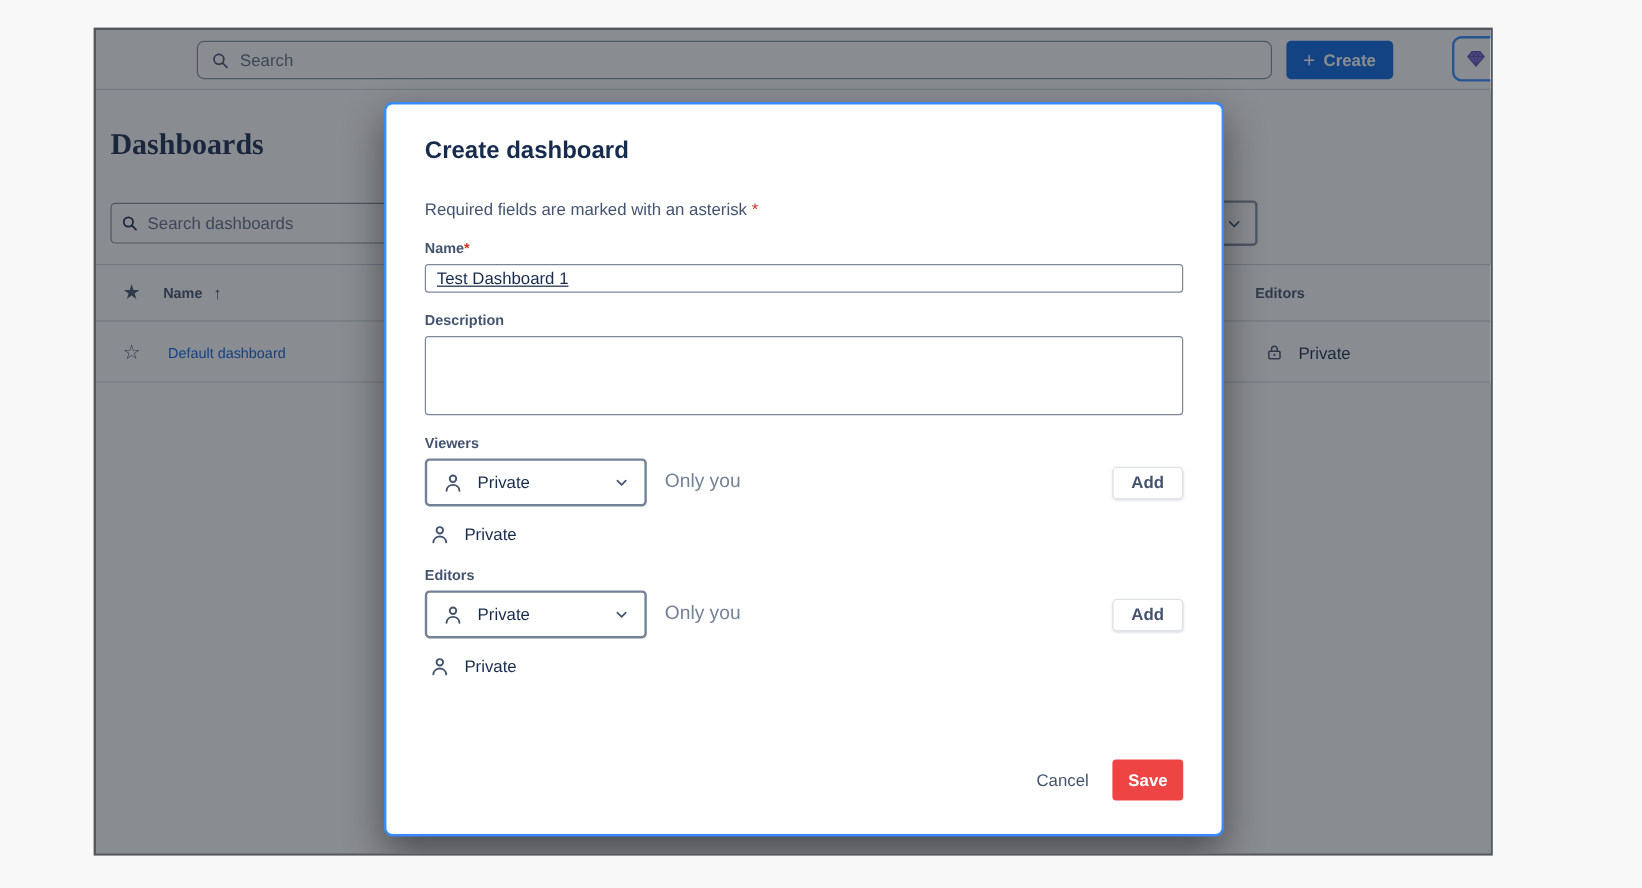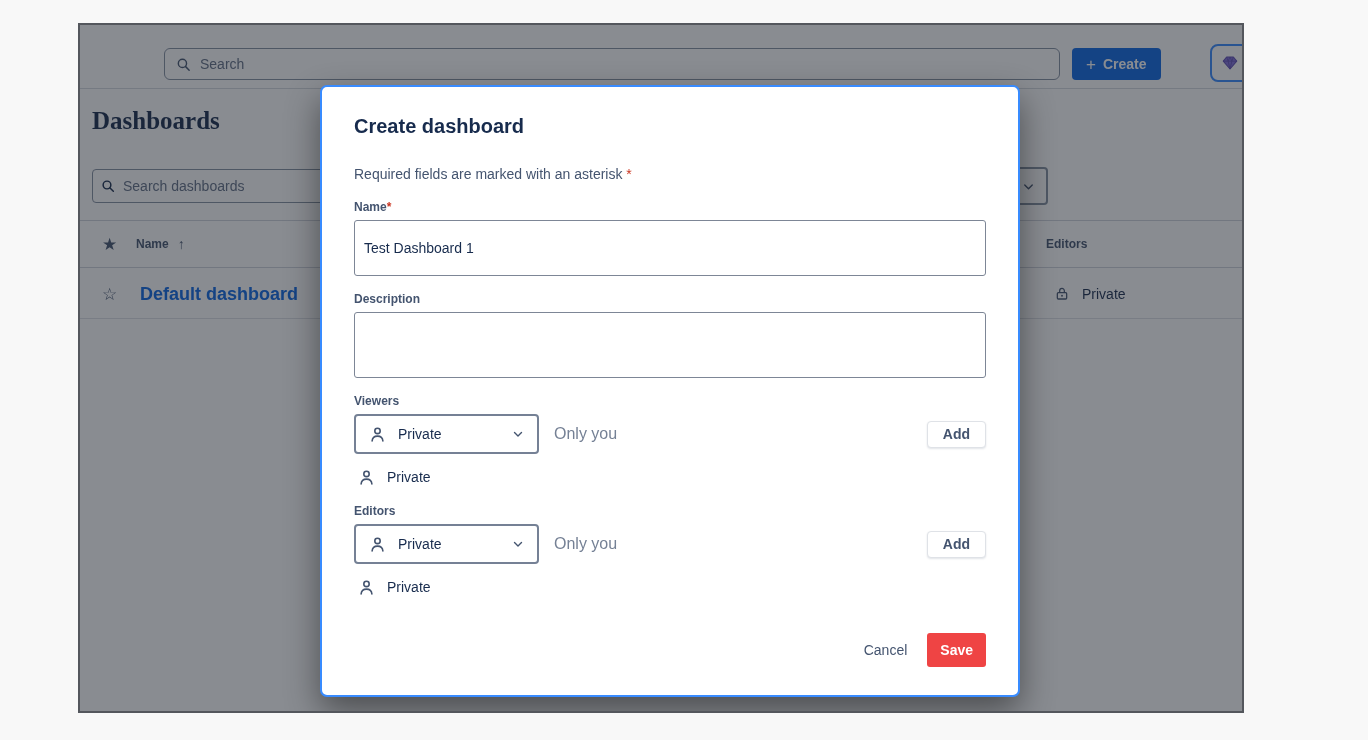--- a/index.html
+++ b/index.html
@@ -5,21 +5,21 @@
   * { margin:0; padding:0; box-sizing:border-box; }
   html,body { background:#f8f8f8; }
   body { font-family:"Liberation Sans", sans-serif; color:#172B4D; }
   .stage { position:relative; width:1368px; height:740px; background:#f8f8f8; overflow:hidden; }
 
   
   .screen { position:absolute; left:78px; top:23px; width:1166px; height:690px;
             background:#ffffff; border:2px solid #54575d; overflow:hidden; }
 
   
-  .topnav { position:absolute; left:0; top:14px; width:100%; height:50px; background:#fff;
+  .topnav { position:absolute; left:0; top:0; width:100%; height:50px; background:#fff;
             border-bottom:1px solid #D5D9DF; }
   .nav-search { position:absolute; left:84px; top:9px; width:896px; height:32px;
                 border:1px solid #8590A2; border-radius:6px; background:#fff;
                 display:flex; align-items:center; gap:8px; padding:0 10px; }
   .nav-search input { border:none; outline:none; flex:1; font:14px "Liberation Sans",sans-serif; color:#172B4D; background:transparent; }
   .nav-search input::placeholder { color:#626F86; }
   .btn-create { position:absolute; left:992px; top:9px; height:32px; padding:0 14px;
                 background:#0C66E4; color:#fff; border:none; border-radius:4px;
                 font:600 14px "Liberation Sans",sans-serif; display:flex; align-items:center; gap:7px; cursor:pointer; }
   .btn-create .plus { font-size:17px; font-weight:400; line-height:1; }
@@ -41,38 +41,38 @@
                 border-top:1px solid #D0D4DB; border-bottom:1px solid #D0D4DB; background:#fff; }
   .tbl-row { position:absolute; left:0; top:244px; width:100%; height:50px;
              border-bottom:1px solid #DDE0E5; background:#fff; }
   .cell-star { position:absolute; left:22px; top:50%; transform:translateY(-50%); font-size:17px; color:#44546F; line-height:1; }
   .cell-name-h { position:absolute; left:56px; top:50%; transform:translateY(-50%);
                  font-size:12px; font-weight:700; color:#44546F; display:flex; gap:9px; align-items:center; cursor:pointer; }
   .cell-name-h .arrow { font-size:14px; font-weight:400; color:#44546F; }
   .cell-editors-h { position:absolute; left:966px; top:50%; transform:translateY(-50%);
                     font-size:12px; font-weight:700; color:#44546F; }
   .cell-link { position:absolute; left:60px; top:50%; transform:translateY(-50%);
-               font-size:18px; color:#0C66E4; text-decoration:none; cursor:pointer;font-weight:bold; }
+               font-size:12px; color:#0C66E4; text-decoration:none; cursor:pointer; }
   .cell-private { position:absolute; left:974px; top:50%; transform:translateY(-50%);
                   display:flex; align-items:center; gap:12px; font-size:14px; color:#172B4D; }
 
   
   .blanket { position:absolute; inset:0; background:rgba(29,35,44,0.52); z-index:5; }
 
   
   .modal { position:absolute; left:240px; top:60px; width:700px; height:612px; z-index:10;
            background:#fff; border:2px solid #388BFF; border-radius:7px;
            box-shadow:0 14px 34px rgba(0,0,0,0.45);
            padding:28px 32px; display:flex; flex-direction:column; }
   .modal h2 { font-size:20px; font-weight:700; color:#172B4D; margin-bottom:28px; }
   .req-note { font-size:14px; color:#44546F; margin-bottom:18px; }
   .red { color:#CA3521; }
   .fld-label { font-size:12px; font-weight:700; color:#44546F; margin-bottom:6px; display:block; }
-  .txt-input { width:100%; height:56px; border:1px solid #7D8696; border-radius:3px;
-               padding:0 9px; font:14px "Liberation Sans",sans-serif; color:#172B4D; outline:none; }
+  .txt-input { width:100%; height:24px; border:1px solid #7D8696; border-radius:3px;
+               padding:0 9px; font:14px "Liberation Sans",sans-serif; color:#172B4D; outline:none;text-decoration:underline; }
   .txt-area { width:100%; height:66px; border:1px solid #7D8696; border-radius:3px;
               padding:8px 9px; font:14px "Liberation Sans",sans-serif; color:#172B4D; outline:none; resize:none; display:block; }
   .field { margin-bottom:16px; }
   .share-row { display:flex; align-items:center; }
   .share-select { width:185px; height:40px; border:2px solid #758195; border-radius:4px; background:#fff;
                   display:flex; align-items:center; padding:0 12px; gap:11px; cursor:pointer; }
   .share-select .val { font-size:14px; color:#172B4D; flex:1; }
   .share-hint { margin-left:15px; font-size:16px; color:#758195; }
   .btn-add { margin-left:auto; height:27px; padding:0 15px; background:#fff;
              border:1px solid #DFE2E7; border-radius:4px; box-shadow:0 1px 2px rgba(9,30,66,0.12);

